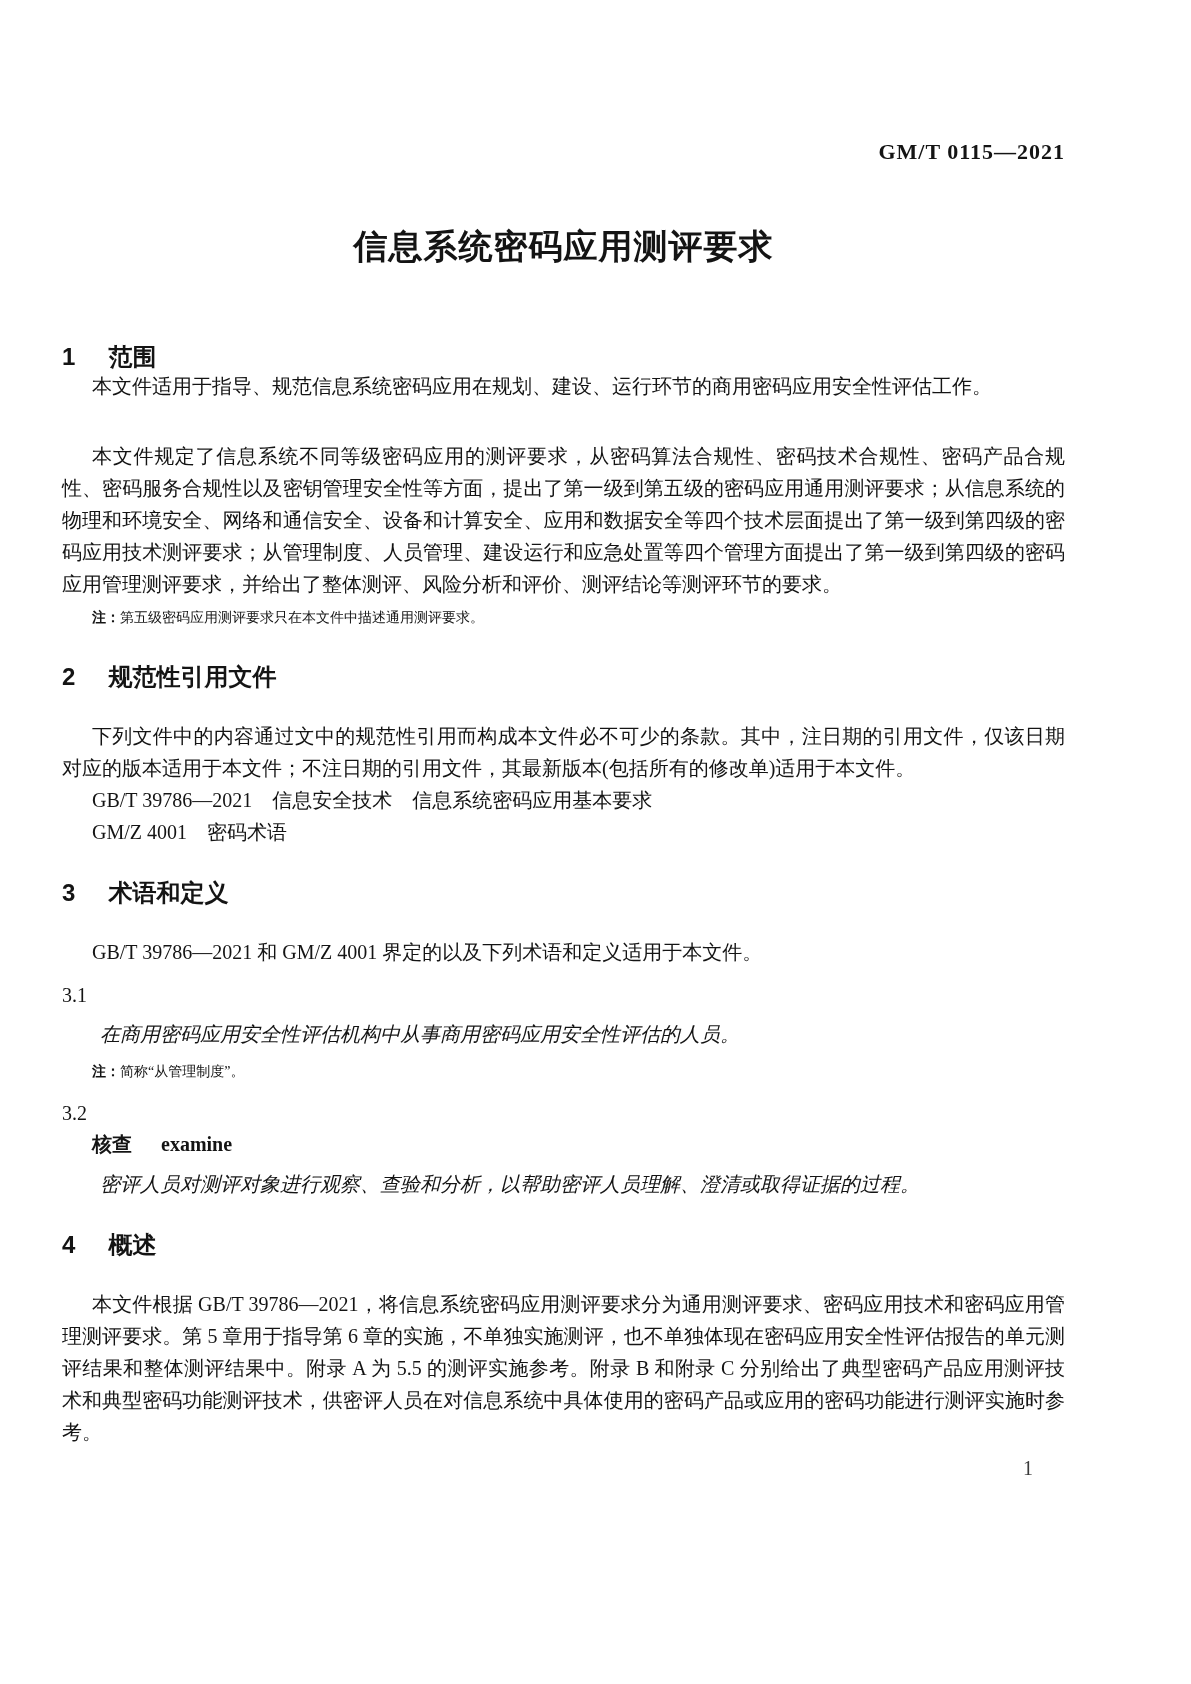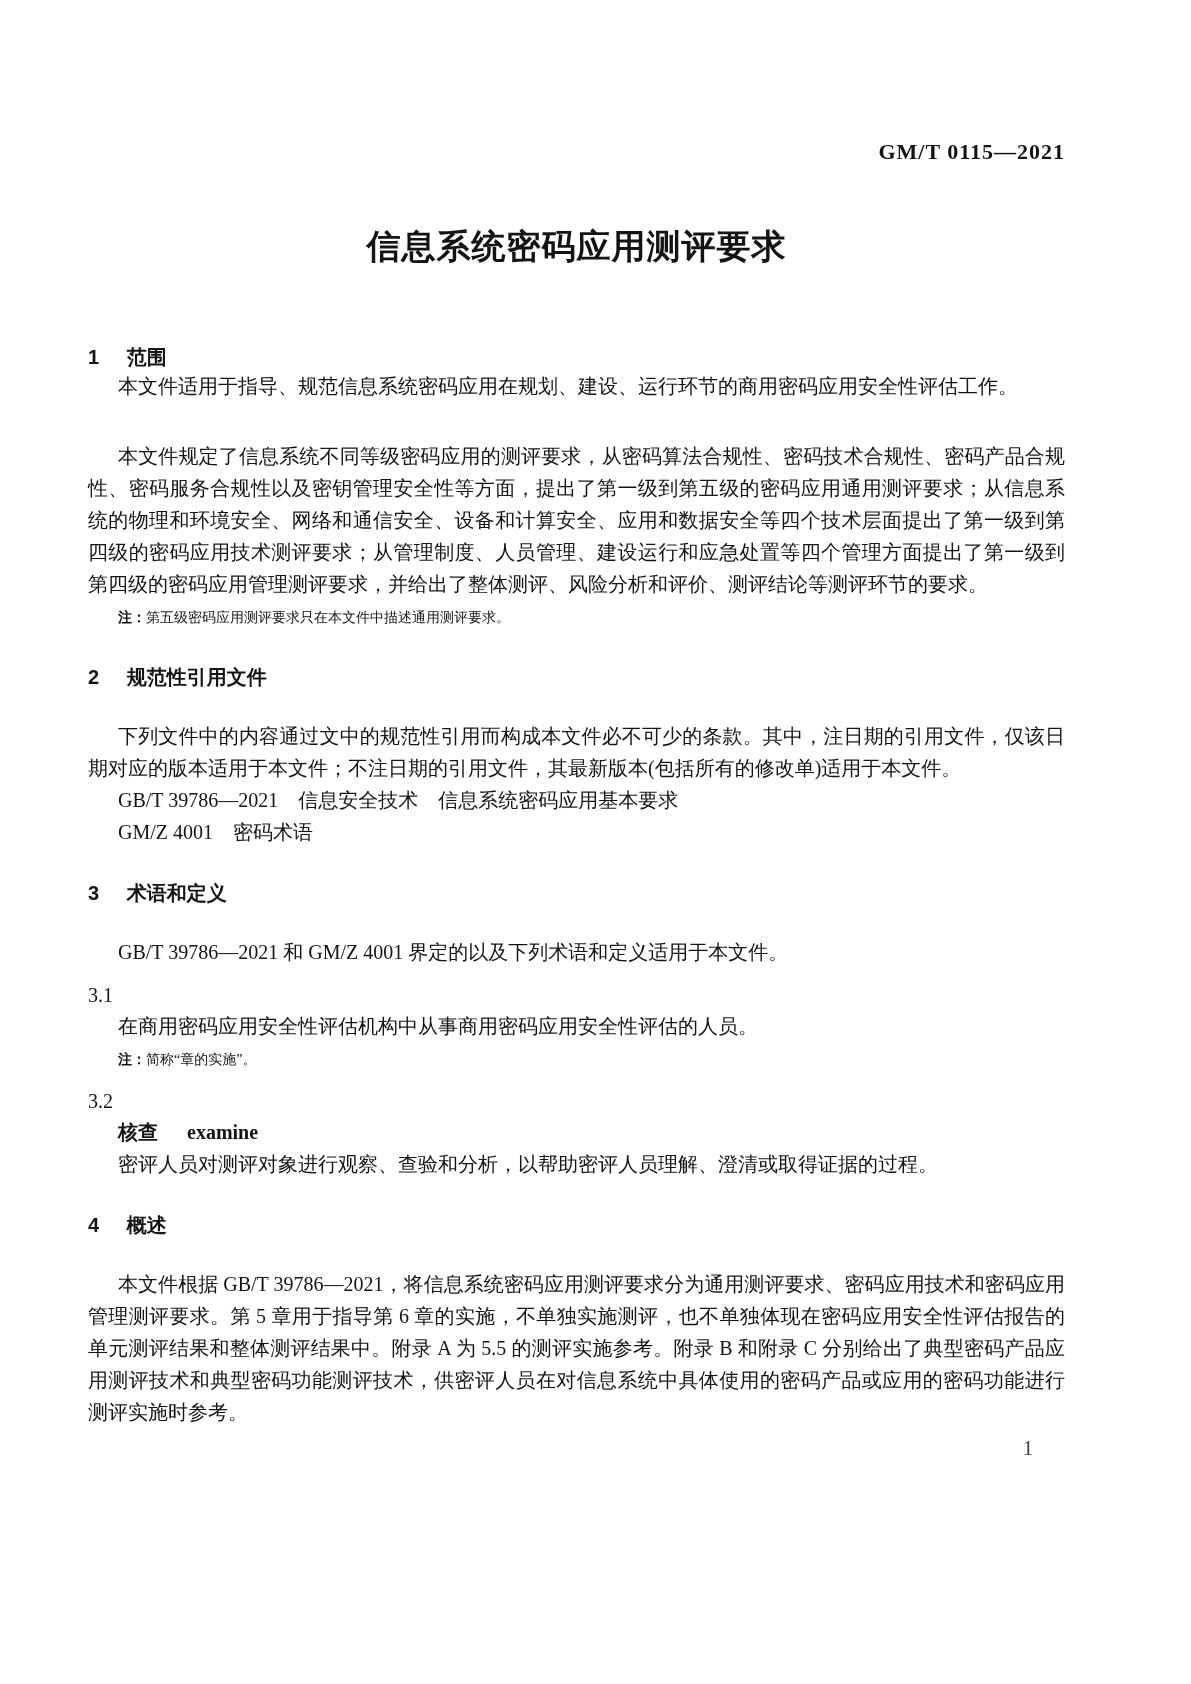--- a/index.html
+++ b/index.html
@@ -7,21 +7,21 @@
     padding: 0;
     background: #ffffff;
   }
   .page {
     position: relative;
     width: 1191px;
     height: 1684px;
     background: #ffffff;
     color: #141414;
     box-sizing: border-box;
-    padding: 140px 126px 0 88px;
+    padding: 140px 126px 0 62px;
     font-family: "Liberation Serif", "DejaVu Serif", serif;
     font-size: 20px;
     line-height: 32px;
     overflow: hidden;
   }
   
   .doc-header {
     text-align: right;
     font-family: "Liberation Serif", "DejaVu Serif", serif;
     font-weight: 700;
@@ -37,21 +37,21 @@
     font-weight: 700;
     font-size: 34px;
     line-height: 40px;
     letter-spacing: 1px;
   }
   
   .sec-heading {
     margin: 0;
     font-family: "Liberation Sans", "DejaVu Sans", sans-serif;
     font-weight: 700;
-    font-size: 20px;
+    font-size: 24px;
     line-height: 26px;
   }
   .sec-heading .sec-num { display: inline-block; }
   .sec-heading .sec-title { display: inline-block; margin-left: 1.1em; }
   .mt-h1 { margin-top: 78px; }
   .mt-h  { margin-top: 32px; }
   .mt-h3 { margin-top: 32px; }
   
   .para {
     margin: 0;
@@ -85,23 +85,24 @@
     padding-left: 30px;
     font-weight: 700;
   }
   .term-zh { font-family: "Liberation Sans", "DejaVu Sans", sans-serif; }
   .term-en {
     font-family: "Liberation Serif", "DejaVu Serif", serif;
     margin-left: 1.2em;
     word-spacing: 0.3em;
   }
   .term-def {
-    margin: 0;
+    margin: 8px;
     text-align: justify;
     text-indent: 30px;
+    font-style: italic;
   }
   
   .page-number {
     margin-top: 4px;
     text-align: right;
     padding-right: 32px;
     font-size: 20px;
     color: #3a3a3a;
   }
 </style>
@@ -131,21 +132,21 @@
   <p class="ref-line">GM/Z 4001　密码术语</p>
 
   <h2 class="sec-heading mt-h3">
     <span class="sec-num">3</span>
     <span class="sec-title">术语和定义</span>
   </h2>
   <p class="para after-heading">GB/T 39786—2021 和 GM/Z 4001 界定的以及下列术语和定义适用于本文件。</p>
 
   <p class="term-num">3.1</p>
   <p class="term-def">在商用密码应用安全性评估机构中从事商用密码应用安全性评估的人员。</p>
-  <p class="note">注：简称“章的实施”。</p>
+  <p class="note">注：简称“从管理制度”。</p>
 
   <p class="term-num">3.2</p>
   <p class="term-line">
     <span class="term-zh">核查</span>
     <span class="term-en">examine</span>
   </p>
   <p class="term-def">密评人员对测评对象进行观察、查验和分析，以帮助密评人员理解、澄清或取得证据的过程。</p>
 
   <h2 class="sec-heading mt-h">
     <span class="sec-num">4</span>

